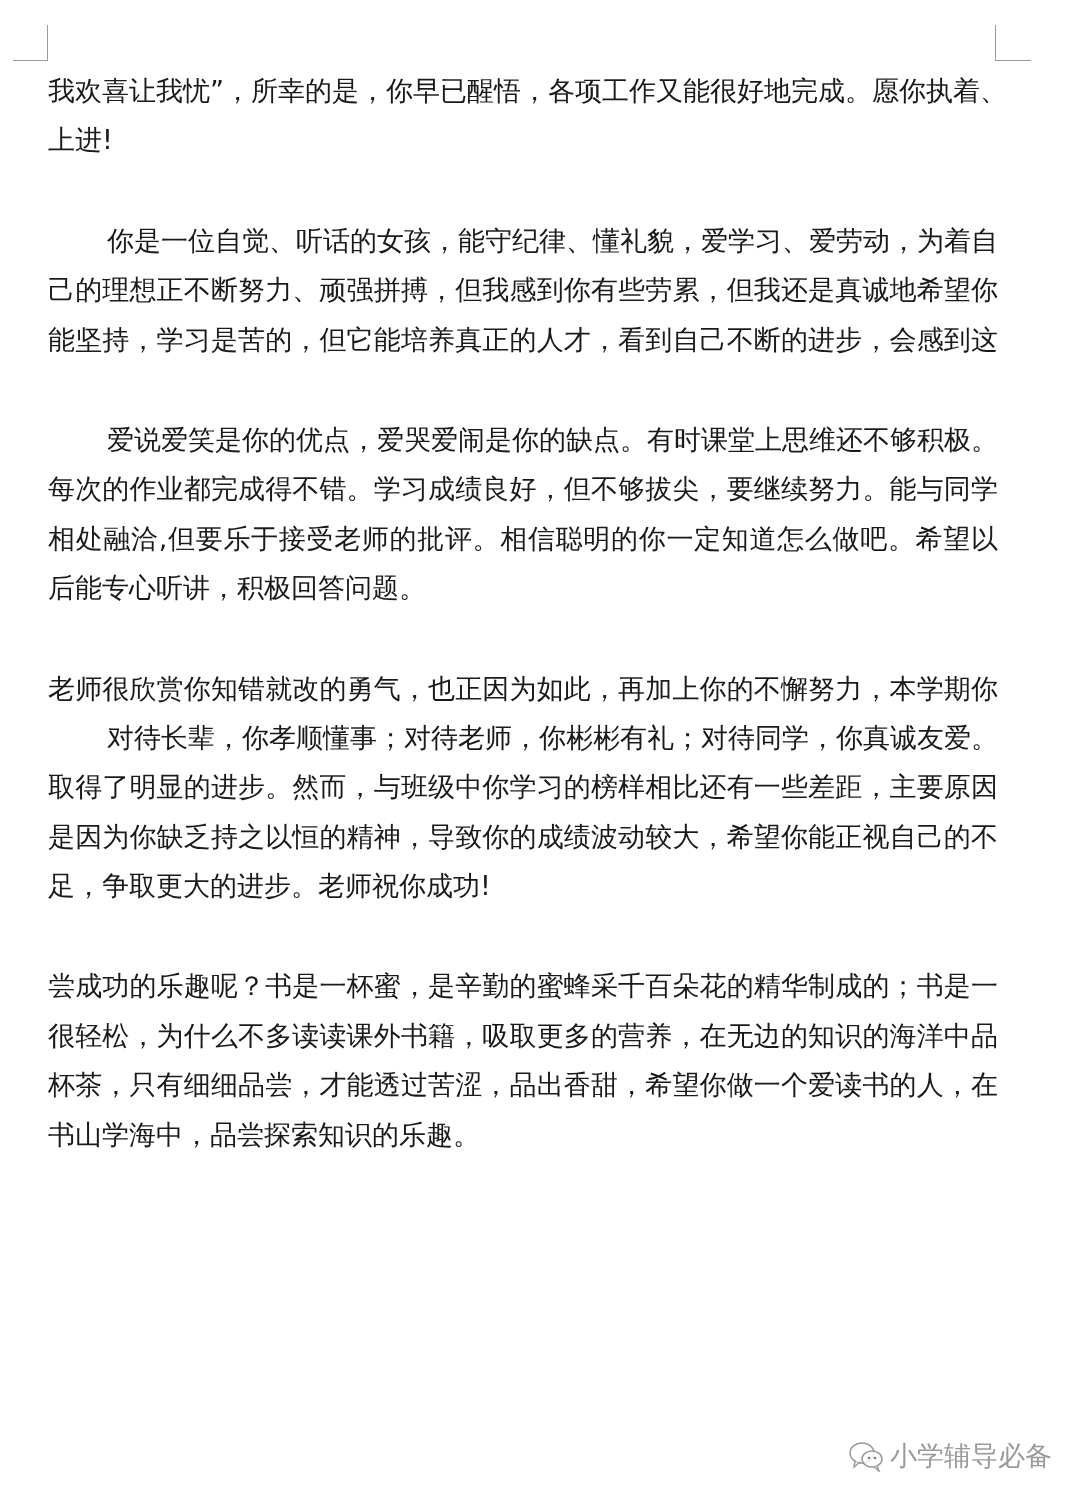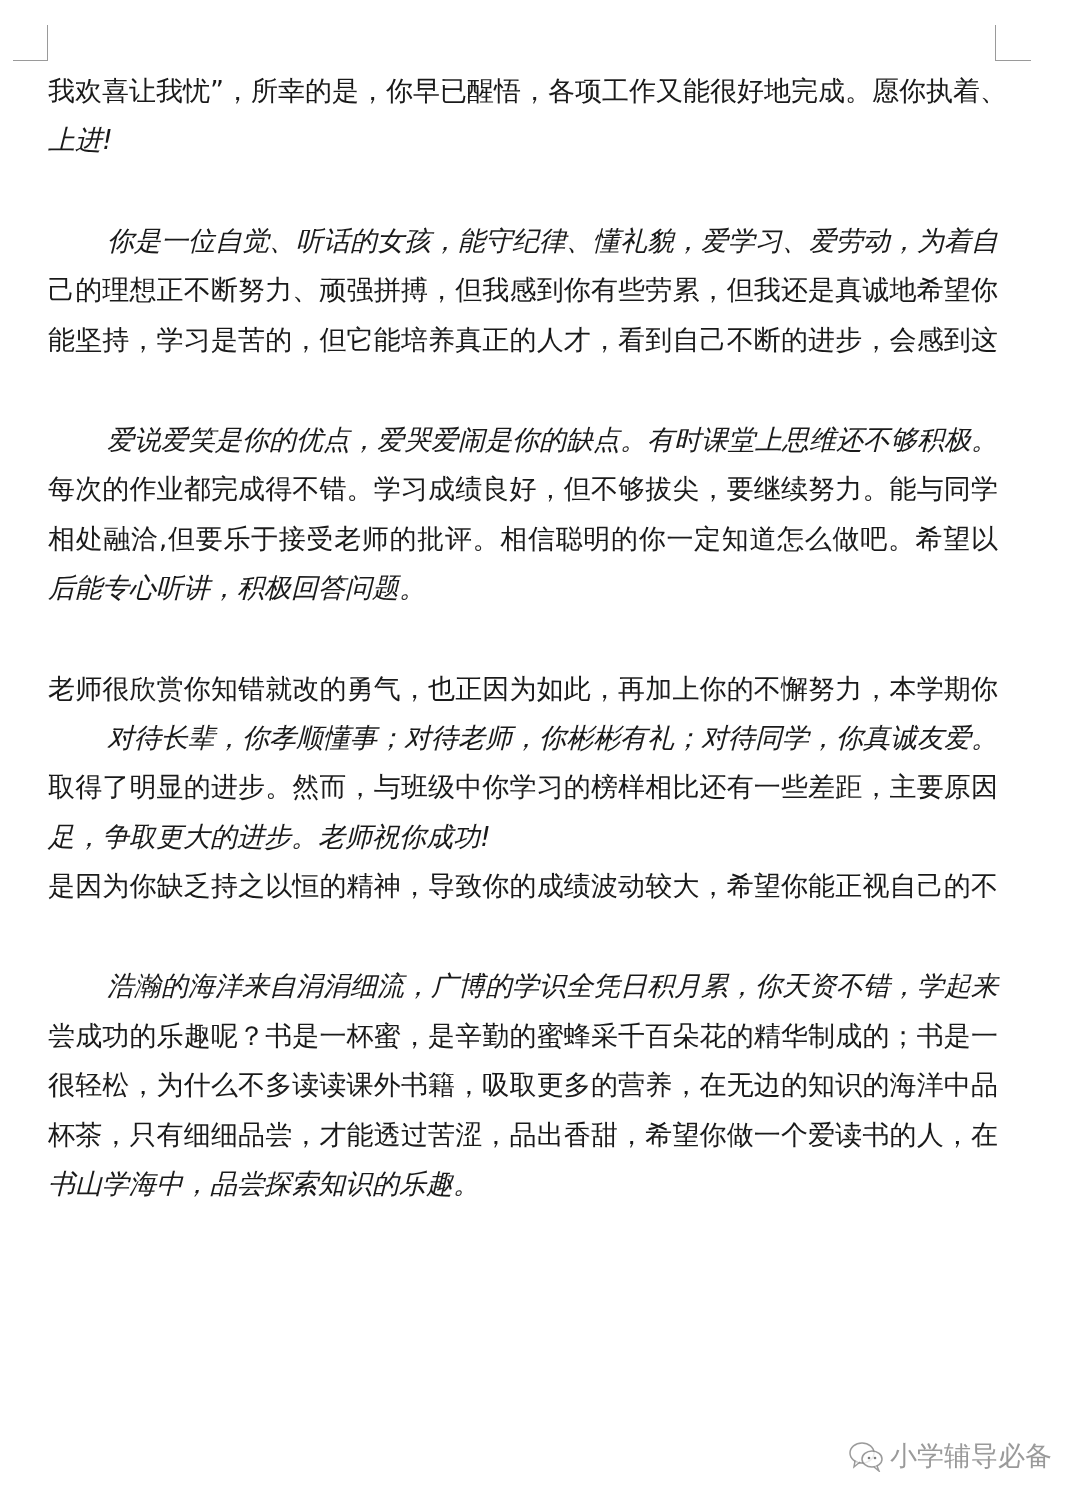--- a/index.html
+++ b/index.html
@@ -49,25 +49,23 @@
     line-height: 37px;
     font-size: 27px;
     white-space: nowrap;
     text-align: justify;
     text-align-last: justify;
     overflow: visible;
   }
   .line.last {
     text-align: center;
     text-align-last: left;
-    font-style: italic;
   }
   .line.indent {
     padding-left: 59px;
-    font-style: italic;
   }
   .watermark {
     position: absolute;
     left: 848px;
     top: 1438px;
     display: flex;
     align-items: center;
     gap: 4px;
     color: rgba(120,120,120,0.75);
     font-size: 27px;
@@ -98,25 +96,24 @@
     <div class="para">
       <span class="line indent">爱说爱笑是你的优点，爱哭爱闹是你的缺点。有时课堂上思维还不够积极。</span>
       <span class="line">每次的作业都完成得不错。学习成绩良好，但不够拔尖，要继续努力。能与同学</span>
       <span class="line">相处融洽,但要乐于接受老师的批评。相信聪明的你一定知道怎么做吧。希望以</span>
       <span class="line last">后能专心听讲，积极回答问题。</span>
     </div>
     <div class="para">
       <span class="line">老师很欣赏你知错就改的勇气，也正因为如此，再加上你的不懈努力，本学期你</span>
       <span class="line indent">对待长辈，你孝顺懂事；对待老师，你彬彬有礼；对待同学，你真诚友爱。</span>
       <span class="line">取得了明显的进步。然而，与班级中你学习的榜样相比还有一些差距，主要原因</span>
+      <span class="line">是因为你缺乏持之以恒的精神，导致你的成绩波动较大，希望你能正视自己的不</span>
       <span class="line last">足，争取更大的进步。老师祝你成功!</span>
-      <span class="line">是因为你缺乏持之以恒的精神，导致你的成绩波动较大，希望你能正视自己的不</span>
     </div>
     <div class="para">
-      <span class="line indent">浩瀚的海洋来自涓涓细流，广博的学识全凭日积月累，你天资不错，学起来</span>
       <span class="line">尝成功的乐趣呢？书是一杯蜜，是辛勤的蜜蜂采千百朵花的精华制成的；书是一</span>
       <span class="line">很轻松，为什么不多读读课外书籍，吸取更多的营养，在无边的知识的海洋中品</span>
       <span class="line">杯茶，只有细细品尝，才能透过苦涩，品出香甜，希望你做一个爱读书的人，在</span>
       <span class="line last">书山学海中，品尝探索知识的乐趣。</span>
     </div>
   </div>
 
 <div class="watermark">
   <span class="wm-icon">
     <svg width="38" height="32" viewBox="0 0 38 32">

